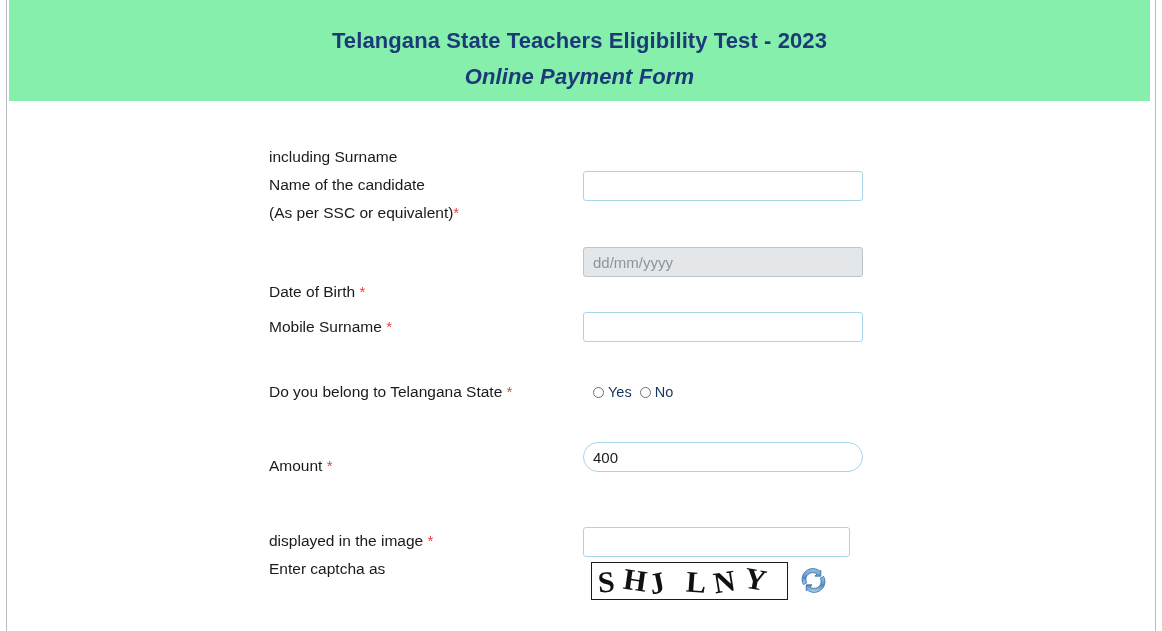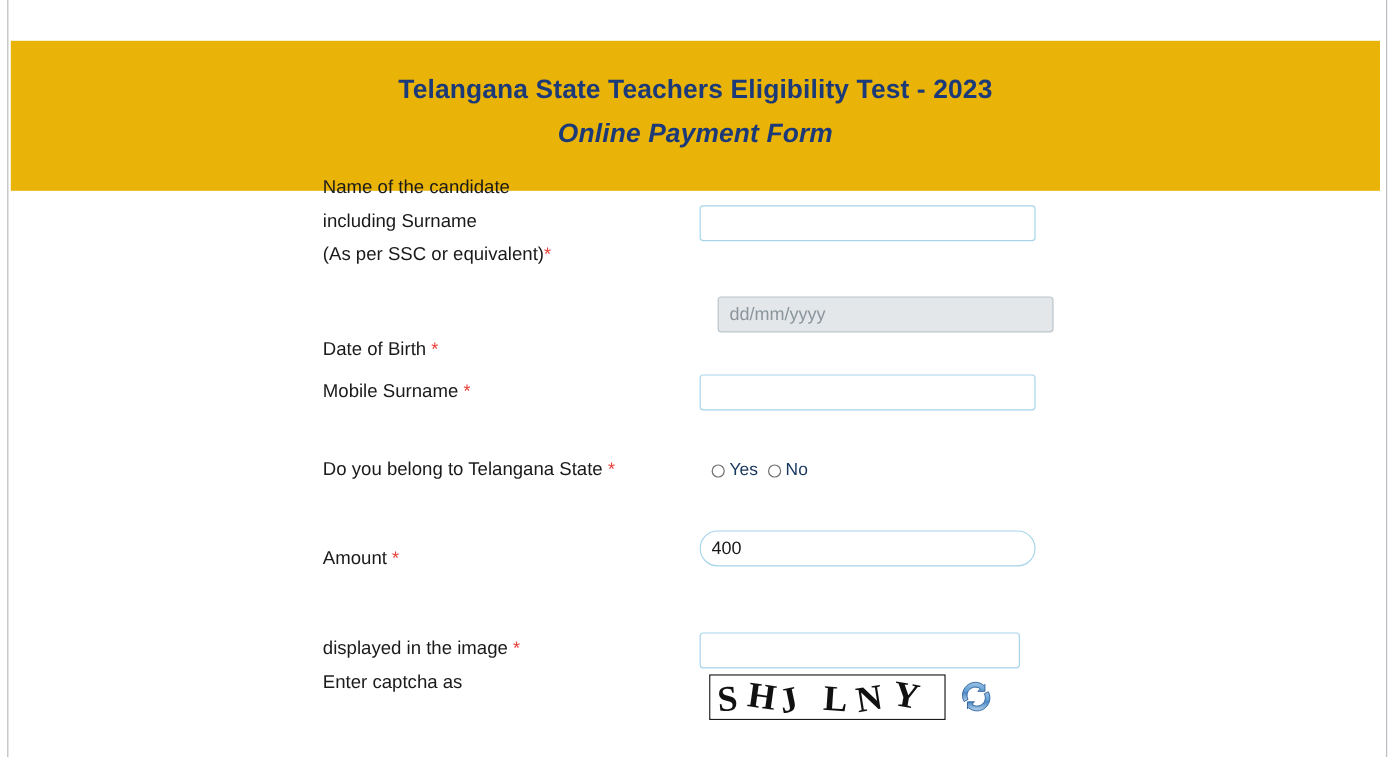--- a/index.html
+++ b/index.html
@@ -42,24 +42,23 @@
     width: 1147px;
     height: 631px;
     background: #ffffff;
   }
   
   .header {
     position: absolute;
     left: 1px;
     top: 0;
     width: 1141px;
-    height: 125px;
-    background: #eab308;
-    box-sizing: border-box;
-    margin-top: 34px;
+    height: 101px;
+    background: #86efac;
+    box-sizing: border-box;
   }
   .header-title {
     position: absolute;
     left: 0;
     right: 0;
     top: 28px;
     text-align: center;
     font-size: 22px;
     font-weight: bold;
     color: #1c3a78;
@@ -192,34 +191,34 @@
 
     <div class="header">
       <div class="header-title">Telangana State Teachers Eligibility Test - 2023</div>
       <div class="header-subtitle">Online Payment Form</div>
     </div>
 
     <div class="form">
 
       <div class="row">
         <div class="label" style="top: 28px;">
+          <div>including Surname</div>
           <div>Name of the candidate</div>
-          <div>including Surname</div>
           <div>
             <span>(As per SSC or equivalent)</span><span class="req">*</span>
           </div>
         </div>
         <input class="field" type="text" style="top: 56px;" value="">
       </div>
 
       <div class="row">
         <div class="label" style="top: 133px; margin-top: 30px;">
           <span>Date of Birth</span> <span class="req">*</span>
         </div>
-        <input class="field disabled-look" type="text" style="top: 132px; margin-left: 15px;" placeholder="dd/mm/yyyy">
+        <input class="field disabled-look" type="text" style="top: 132px;" placeholder="dd/mm/yyyy">
       </div>
 
       <div class="row">
         <div class="label" style="top: 198px;">
           <span>Mobile Surname</span> <span class="req">*</span>
         </div>
         <input class="field" type="text" style="top: 197px;" value="">
       </div>
 
       <div class="row">

